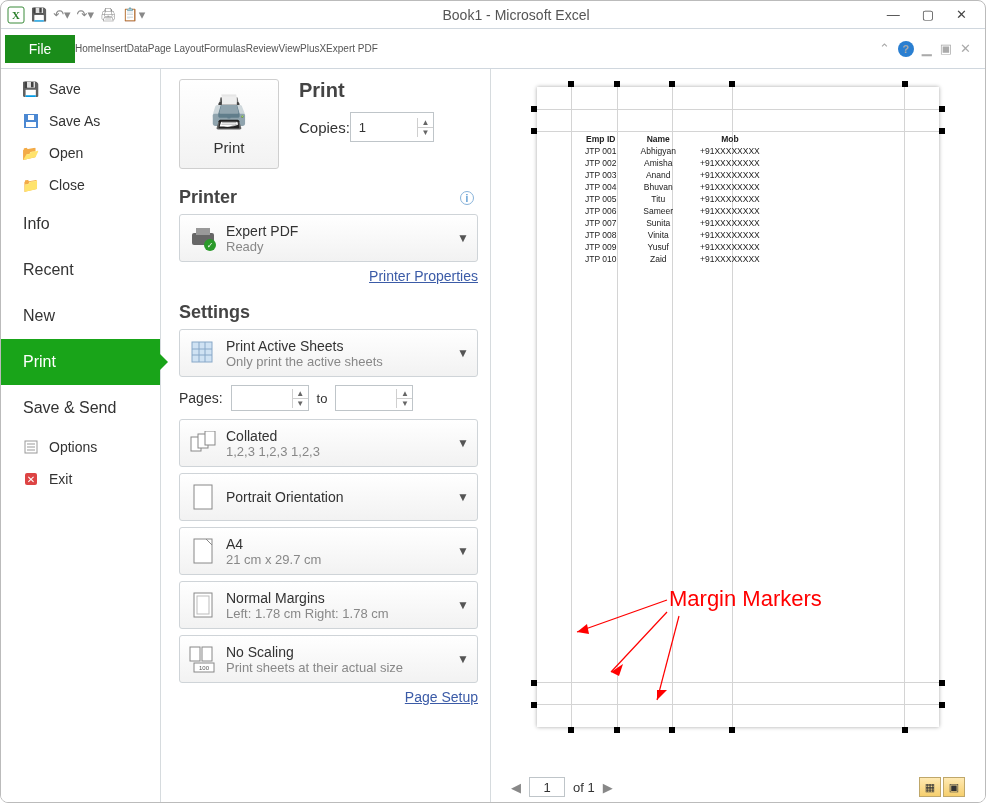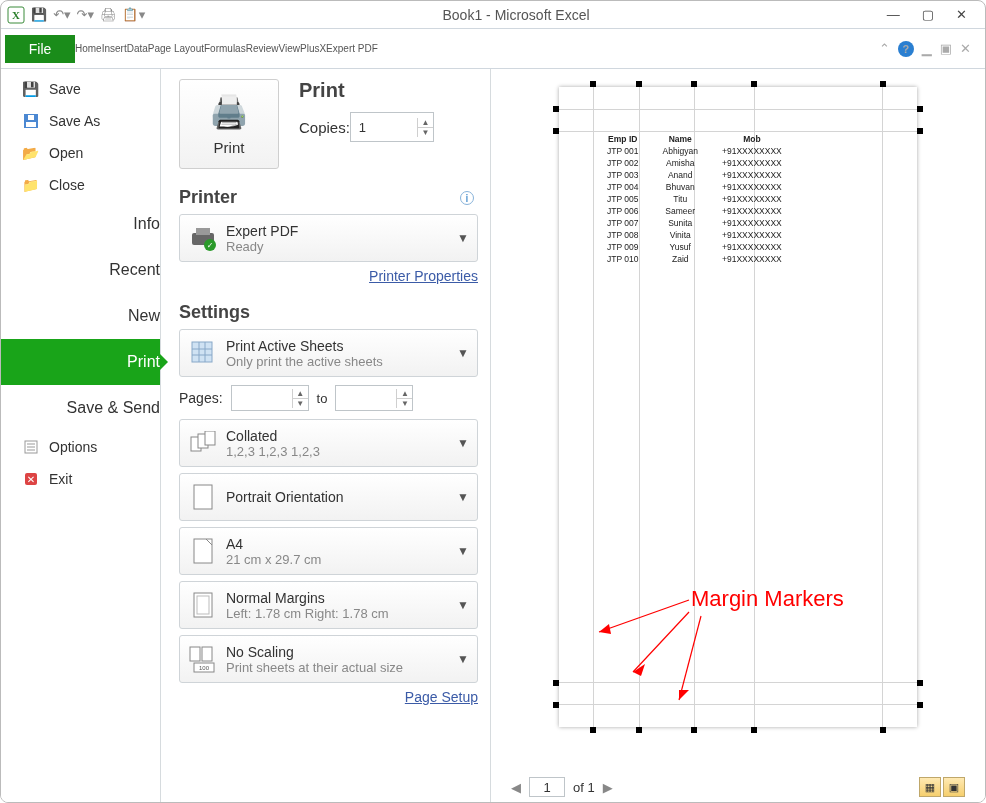--- a/index.html
+++ b/index.html
@@ -77,21 +77,20 @@
     align-items:center;
     padding-left:22px;
     gap:10px;
     font-size:14px;
     color:#333;
   }
   .side-item.big {
     height: 46px;
     font-size:16px;
     color:#333;
-    justify-content:flex-end;
   }
   .side-item.selected {
     background:#19a419;
     color:#fff;
     position:relative;
   }
   .side-item.selected:after {
     content:"";
     position:absolute;
     right:-8px;
@@ -174,21 +173,21 @@
     flex-direction:column;
   }
   .paper-wrap {
     flex:1;
     display:flex;
     align-items:flex-start;
     justify-content:center;
     padding:18px 22px 6px 22px;
   }
   .paper {
-    width:358px;
+    width:402px;
     height:640px;
     background:#fff;
     box-shadow: 0 0 4px rgba(0,0,0,.35);
     position:relative;
   }
   
   .mg { position:absolute; background:#d4d4d4; }
   .mg.h { height:1px; left:0; right:0; }
   .mg.v { width:1px; top:0; bottom:0; }
 

